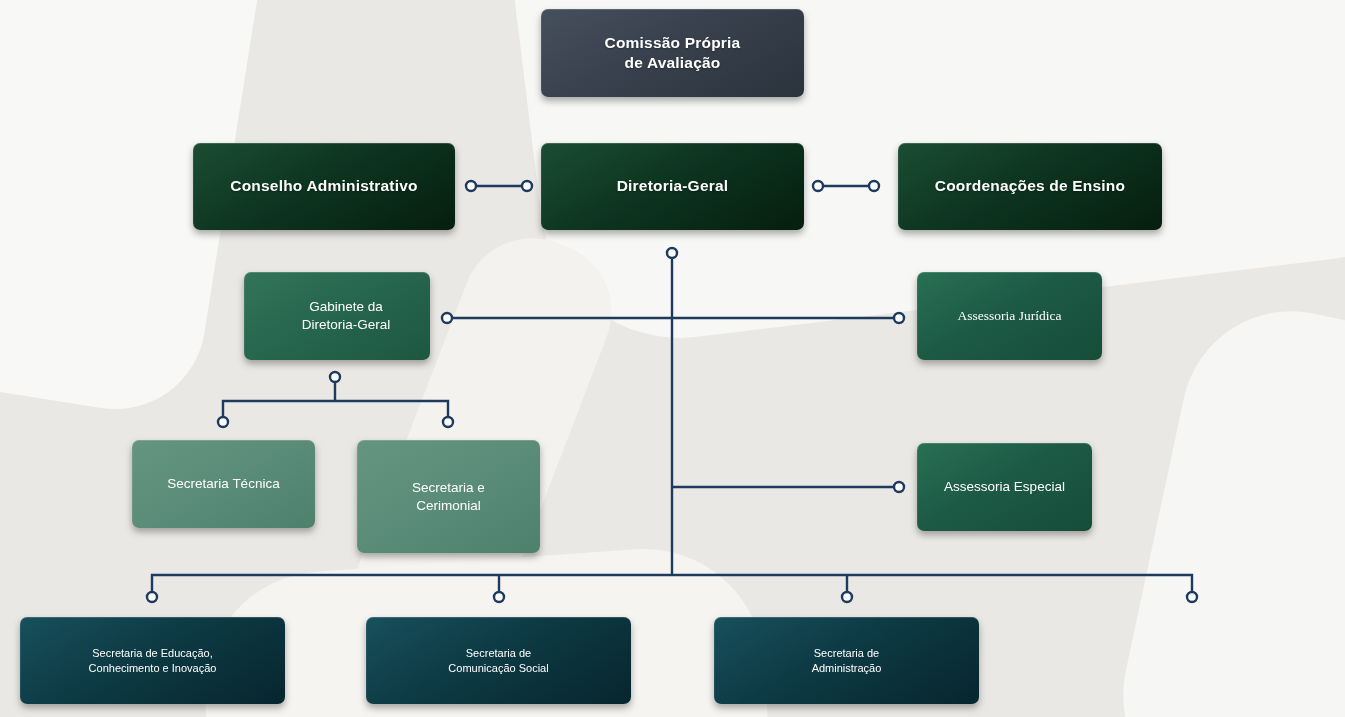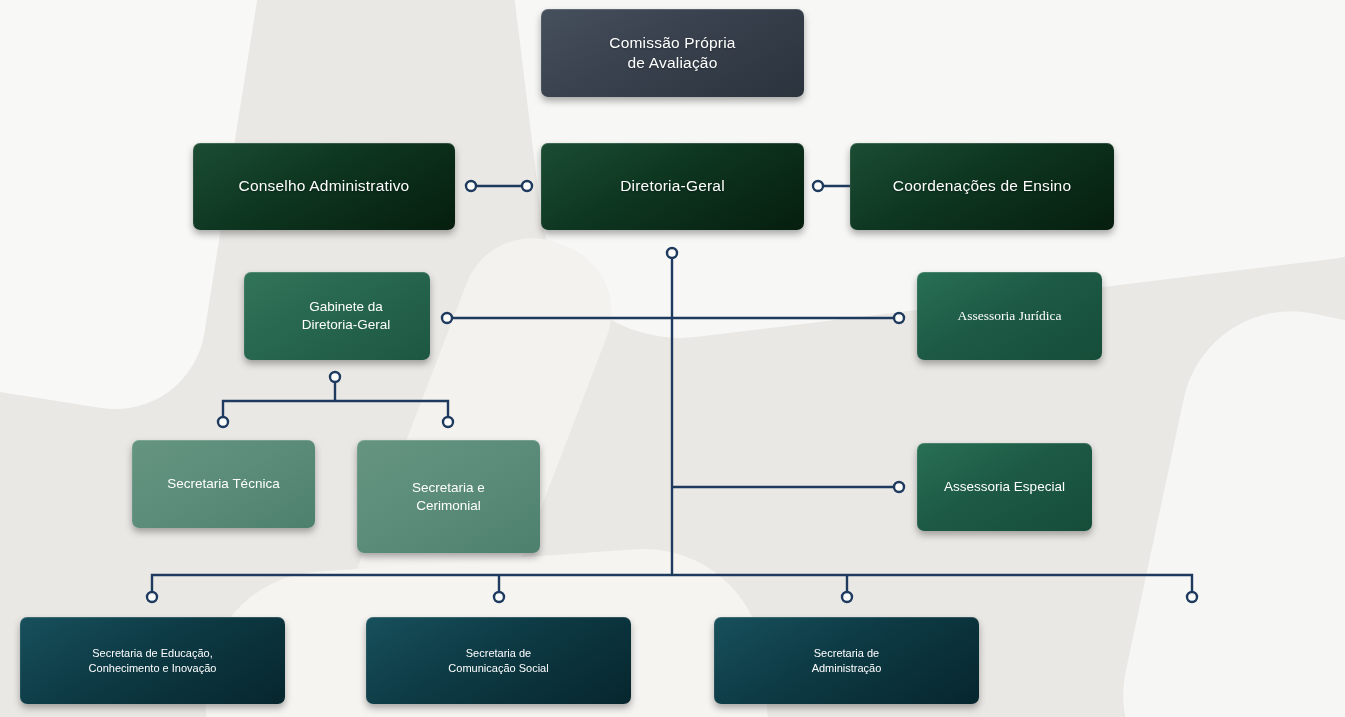--- a/index.html
+++ b/index.html
@@ -30,36 +30,36 @@
     color:#ffffff;
     border-radius:7px;
     box-shadow:0 4px 7px rgba(70,70,70,0.45),
                inset 0 1px 0 rgba(255,255,255,0.16),
                inset 1px 0 0 rgba(255,255,255,0.08);
     white-space:pre-line;
     line-height:1.3;
     padding:4px 10px;
     box-sizing:border-box;
   }
-  .lvl-top{font-weight:normal;font-size:15.5px;letter-spacing:0.2px;text-shadow:0 1px 2px rgba(0,0,0,0.35);}
+  .lvl-top{font-weight:bold;font-size:15.5px;letter-spacing:0.2px;text-shadow:0 1px 2px rgba(0,0,0,0.35);}
   .lvl-mid{font-size:13.5px;}
   .lvl-low{font-size:11px;text-align:center;}
 
   .c-slate {background:linear-gradient(150deg,#46505c 0%,#39424e 40%,#2b333d 100%);}
   .c-dgreen{background:linear-gradient(150deg,#1b4d33 0%,#0d3520 45%,#061e0e 100%);}
   .c-mgreen{background:linear-gradient(150deg,#327459 0%,#27664f 45%,#1d5742 100%);padding-left:28px;}
   .c-green {background:linear-gradient(150deg,#287054 0%,#1d5a46 45%,#154d39 100%);}
   .c-sage  {background:linear-gradient(150deg,#659580 0%,#5b8d7a 45%,#4e816d 100%);}
   .c-teal  {background:linear-gradient(150deg,#17505c 0%,#0d3a44 45%,#07262e 100%);}
 
   
   #n-comissao        {left:541px;top:9px;  width:263px;height:88px;}
   #n-conselho        {left:193px;top:143px;width:262px;height:87px;}
   #n-diretoria       {left:541px;top:143px;width:263px;height:87px;}
-  #n-coordenacoes    {left:850px;top:143px;width:264px;height:87px;}
+  #n-coordenacoes    {left:898px;top:143px;width:264px;height:87px;}
   #n-gabinete        {left:244px;top:272px;width:186px;height:88px;}
   #n-juridica        {left:917px;top:272px;width:185px;height:88px;font-family:Liberation Serif, serif;}
   #n-tecnica         {left:132px;top:440px;width:183px;height:88px;}
   #n-cerimonial      {left:357px;top:440px;width:183px;height:113px;}
   #n-especial        {left:917px;top:443px;width:175px;height:88px;}
   #n-sec-educacao    {left:20px;  top:617px;width:265px;height:87px;}
   #n-sec-comunicacao {left:366px; top:617px;width:265px;height:87px;}
   #n-sec-administracao{left:714px;top:617px;width:265px;height:87px;}
   #n-sec-tecnologia  {left:1060px;top:617px;width:265px;height:87px;}
 </style>

